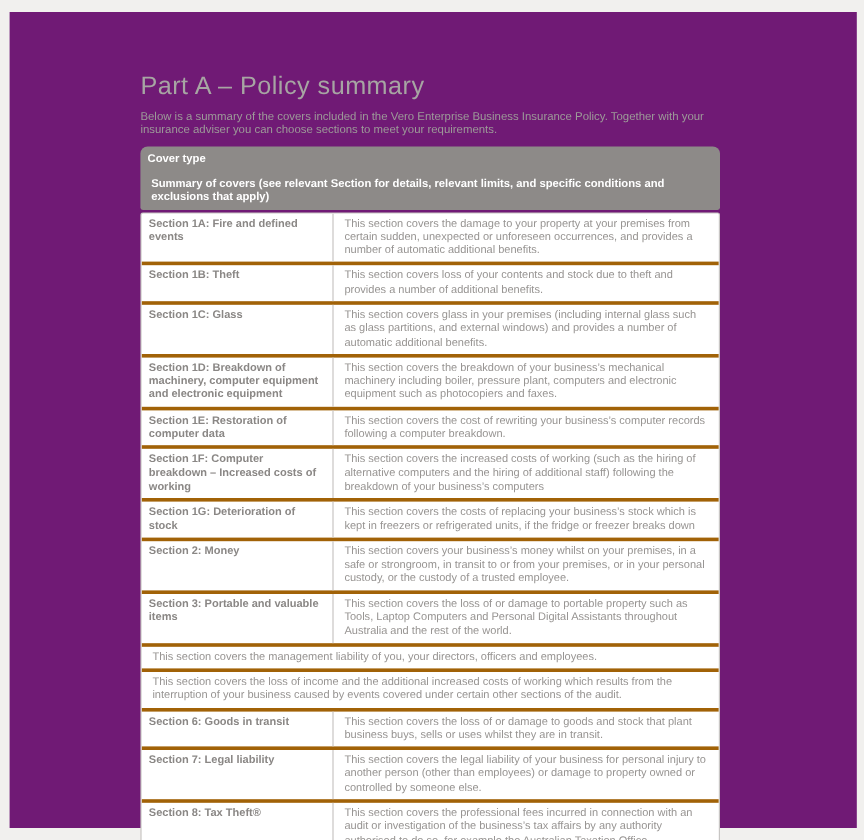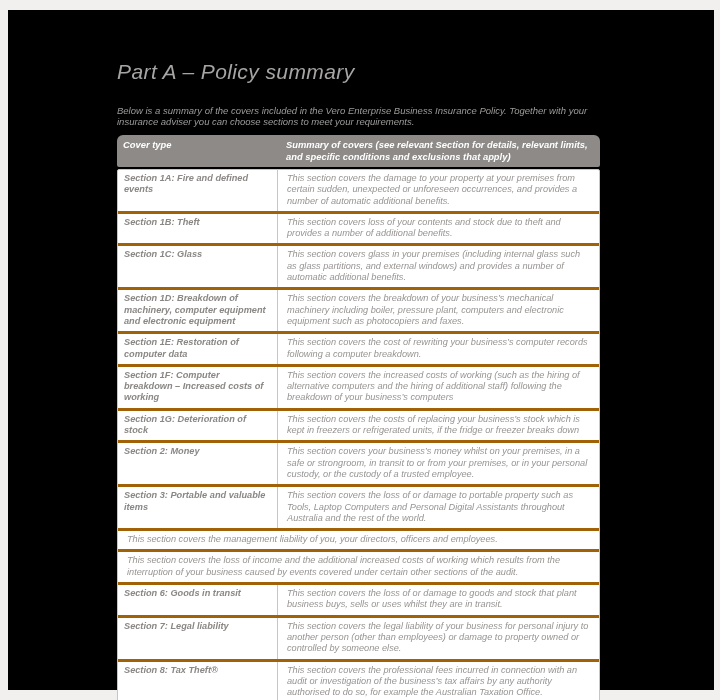--- a/index.html
+++ b/index.html
@@ -6,54 +6,54 @@
   html, body {
     width: 720px; height: 700px;
     background: #f1f0ee;
     font-family: "Liberation Sans", sans-serif;
     overflow: hidden;
   }
   .page {
     position: absolute;
     left: 8px; top: 10px;
     width: 706px; height: 680px;
-    background: #000000;
-    font-style: italic;
+    background: #701a75;
   }
   .content {
     position: absolute;
     left: 109px; top: 50px;
     width: 490px;
   }
   .doc-title {
     font-size: 21px;
     font-weight: 400;
     letter-spacing: 0.4px;
     color: #a7a5a3;
   }
   .intro {
-    margin-top: 21px;
+    margin-top: 8px;
     font-size: 9.5px;
     line-height: 11px;
     color: #9d9b99;
     width: 486px;
   }
   .ctable {
     margin-top: 8px;
     width: 483px;
   }
   .thead {
     display: flex;
     background: #8d8a88;
     border-radius: 6px 6px 2px 2px;
     color: #ffffff;
     font-weight: bold;
     font-size: 9.4px;
     line-height: 11.5px;
     margin-bottom: 2px;
+    flex-direction: column;
   }
   .thead .col-cover {
     width: 160px;
     padding: 4px 6px 5px 6px;
   }
   .thead .col-summary {
     flex: 1;
     padding: 4px 0 5px 9px;
   }
   .tbody {

